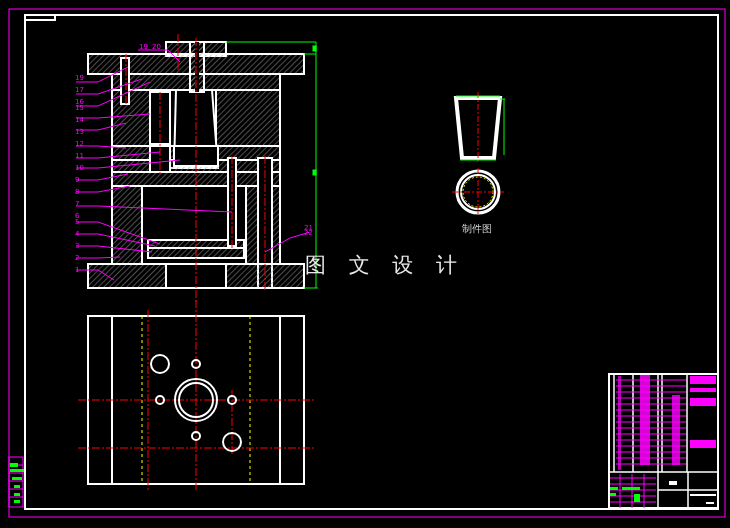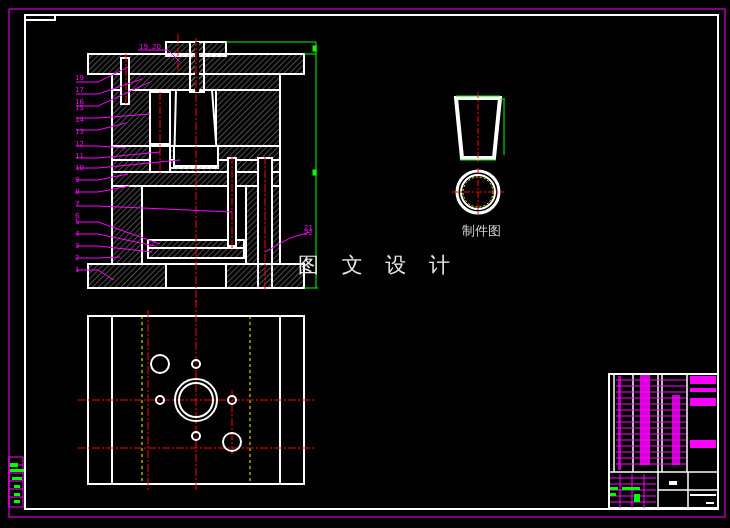--- a/index.html
+++ b/index.html
@@ -1,19 +1,19 @@
 <!DOCTYPE html>
 <html><head>
 <meta charset="utf-8">
 <style>
   html,body{margin:0;padding:0;background:#000;}
   body{width:730px;height:528px;position:relative;overflow:hidden;font-family:"DejaVu Sans",sans-serif;}
   #canvas{position:absolute;left:0;top:0;width:730px;height:528px;}
-  .wm{position:absolute;left:298px;top:251px;color:#e8e8e8;font-family:"DejaVu Serif",serif;font-size:21px;letter-spacing:8px;}
-  .cap{position:absolute;left:462px;top:222px;color:#d0d0d0;font-size:13px;}
+  .wm{position:absolute;left:305px;top:251px;color:#e8e8e8;font-family:"DejaVu Serif",serif;font-size:21px;letter-spacing:8px;}
+  .cap{position:absolute;left:462px;top:222px;color:#d0d0d0;font-size:10px;}
 </style>
 </head>
 <body>
 
 <svg id="canvas" viewBox="0 0 730 528" xmlns="http://www.w3.org/2000/svg">
   <defs>
     <pattern id="hatch" width="4" height="4" patternUnits="userSpaceOnUse" patternTransform="rotate(45)">
       <line x1="0" y1="0" x2="0" y2="4" stroke="#9a9a9a" stroke-width="1"></line>
     </pattern>
   </defs>

